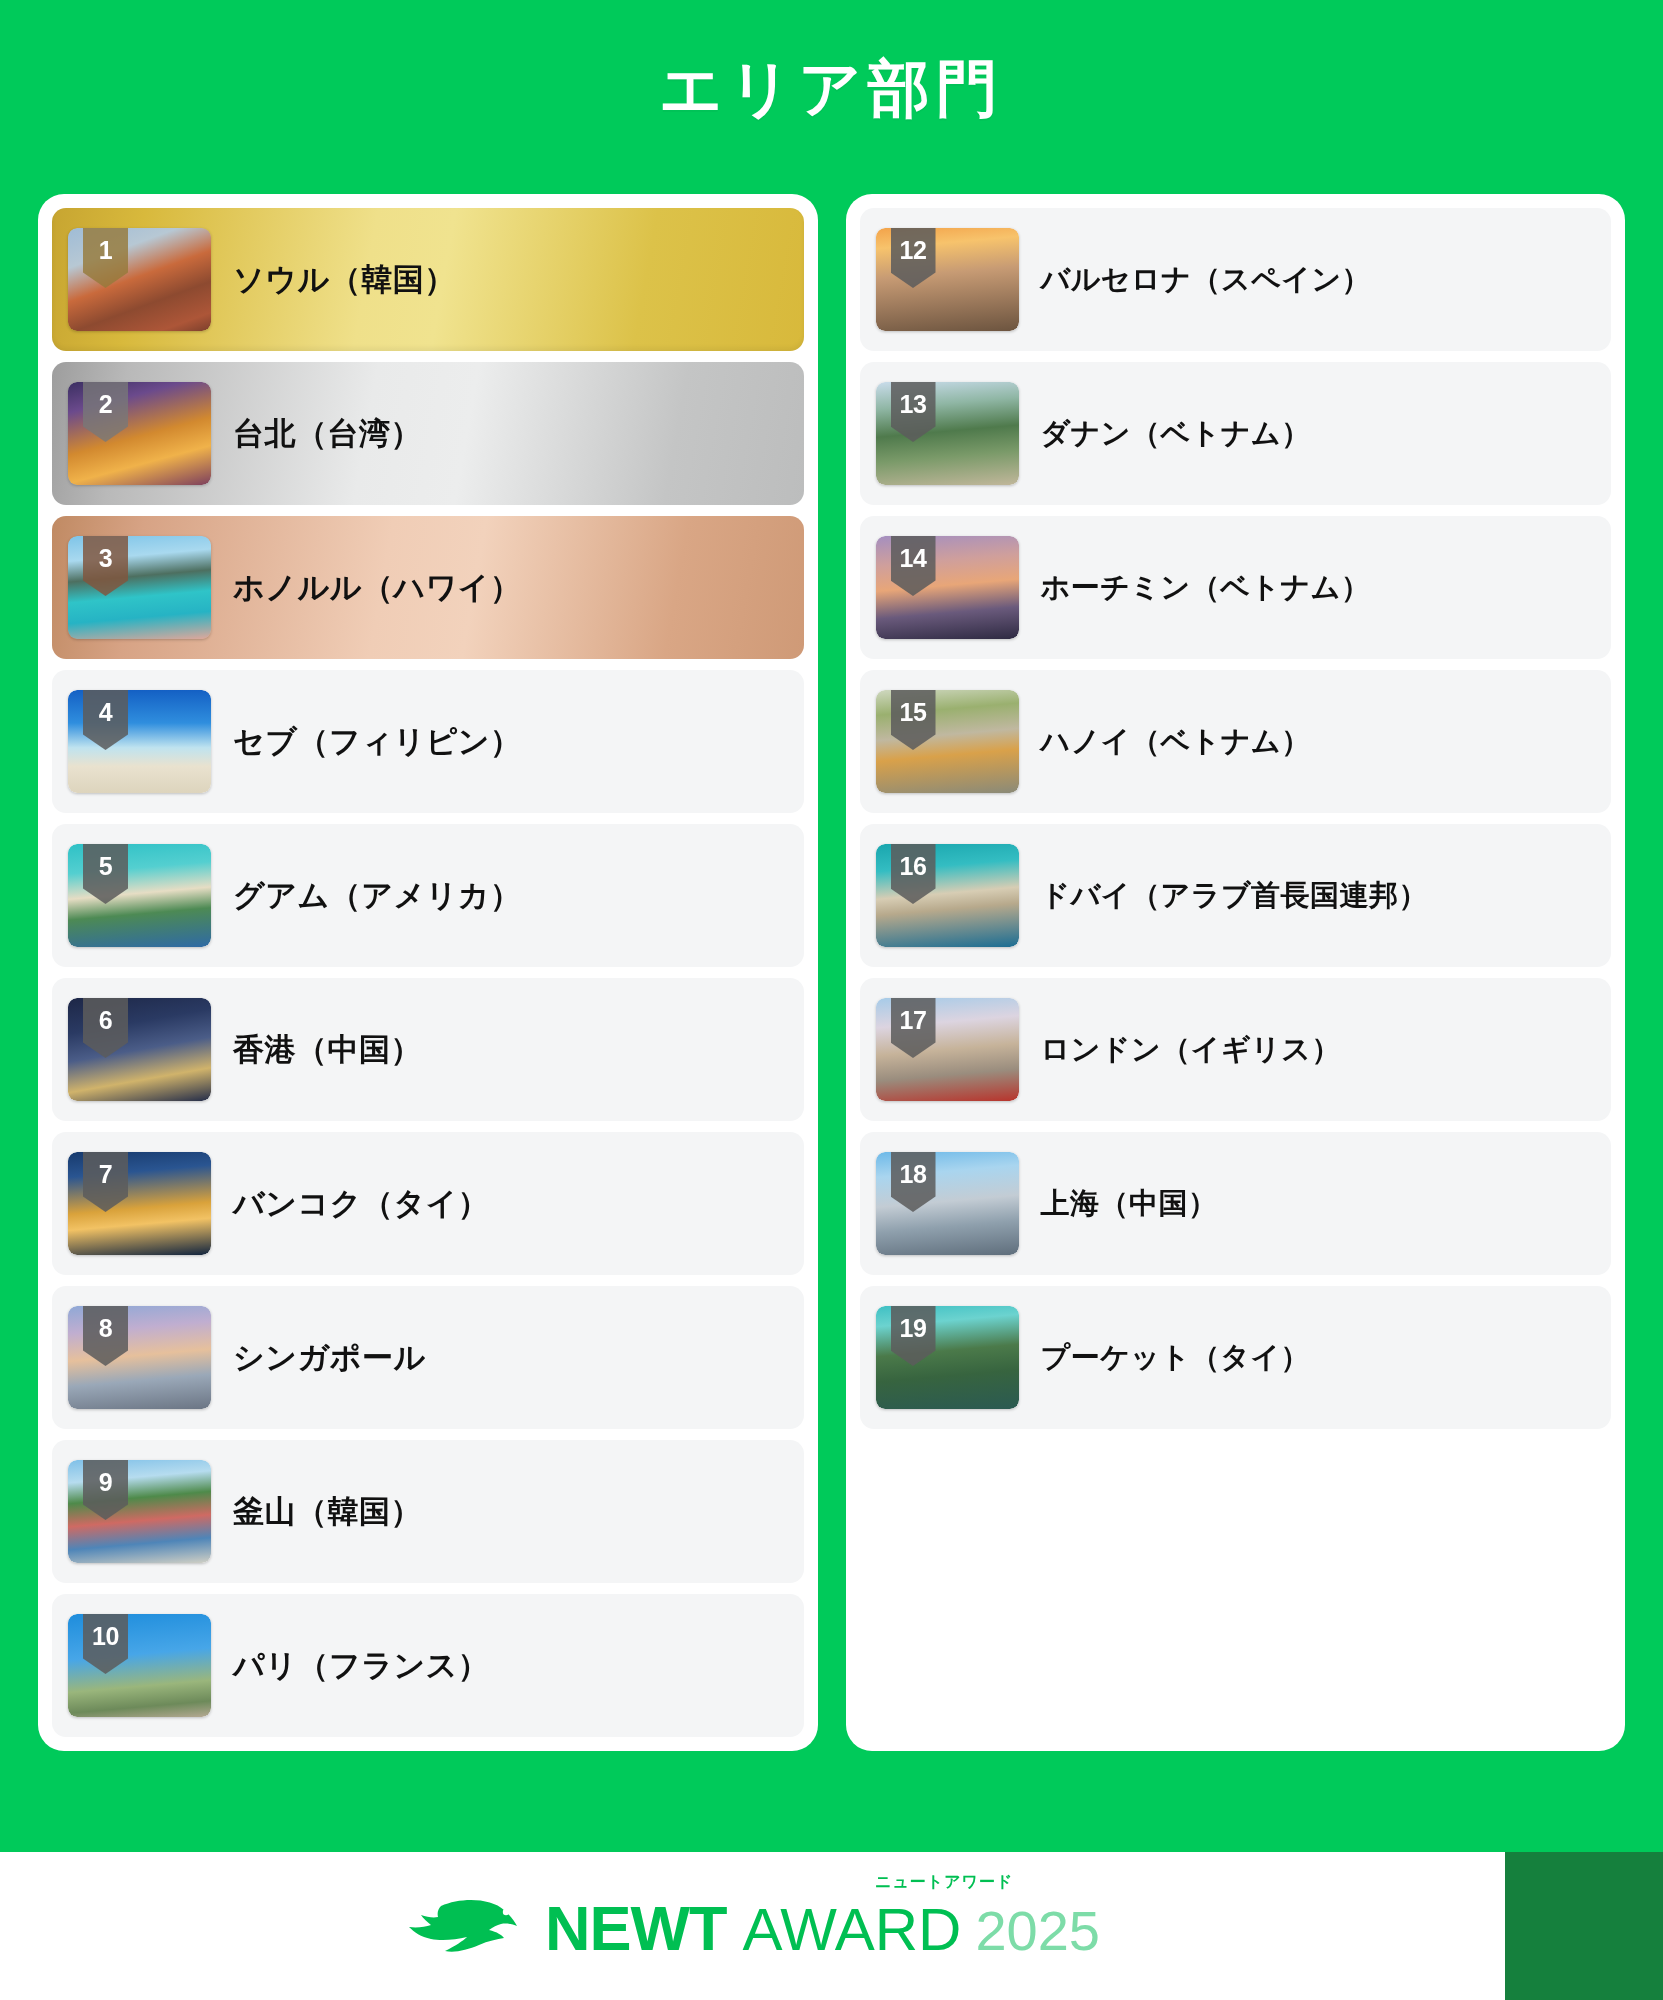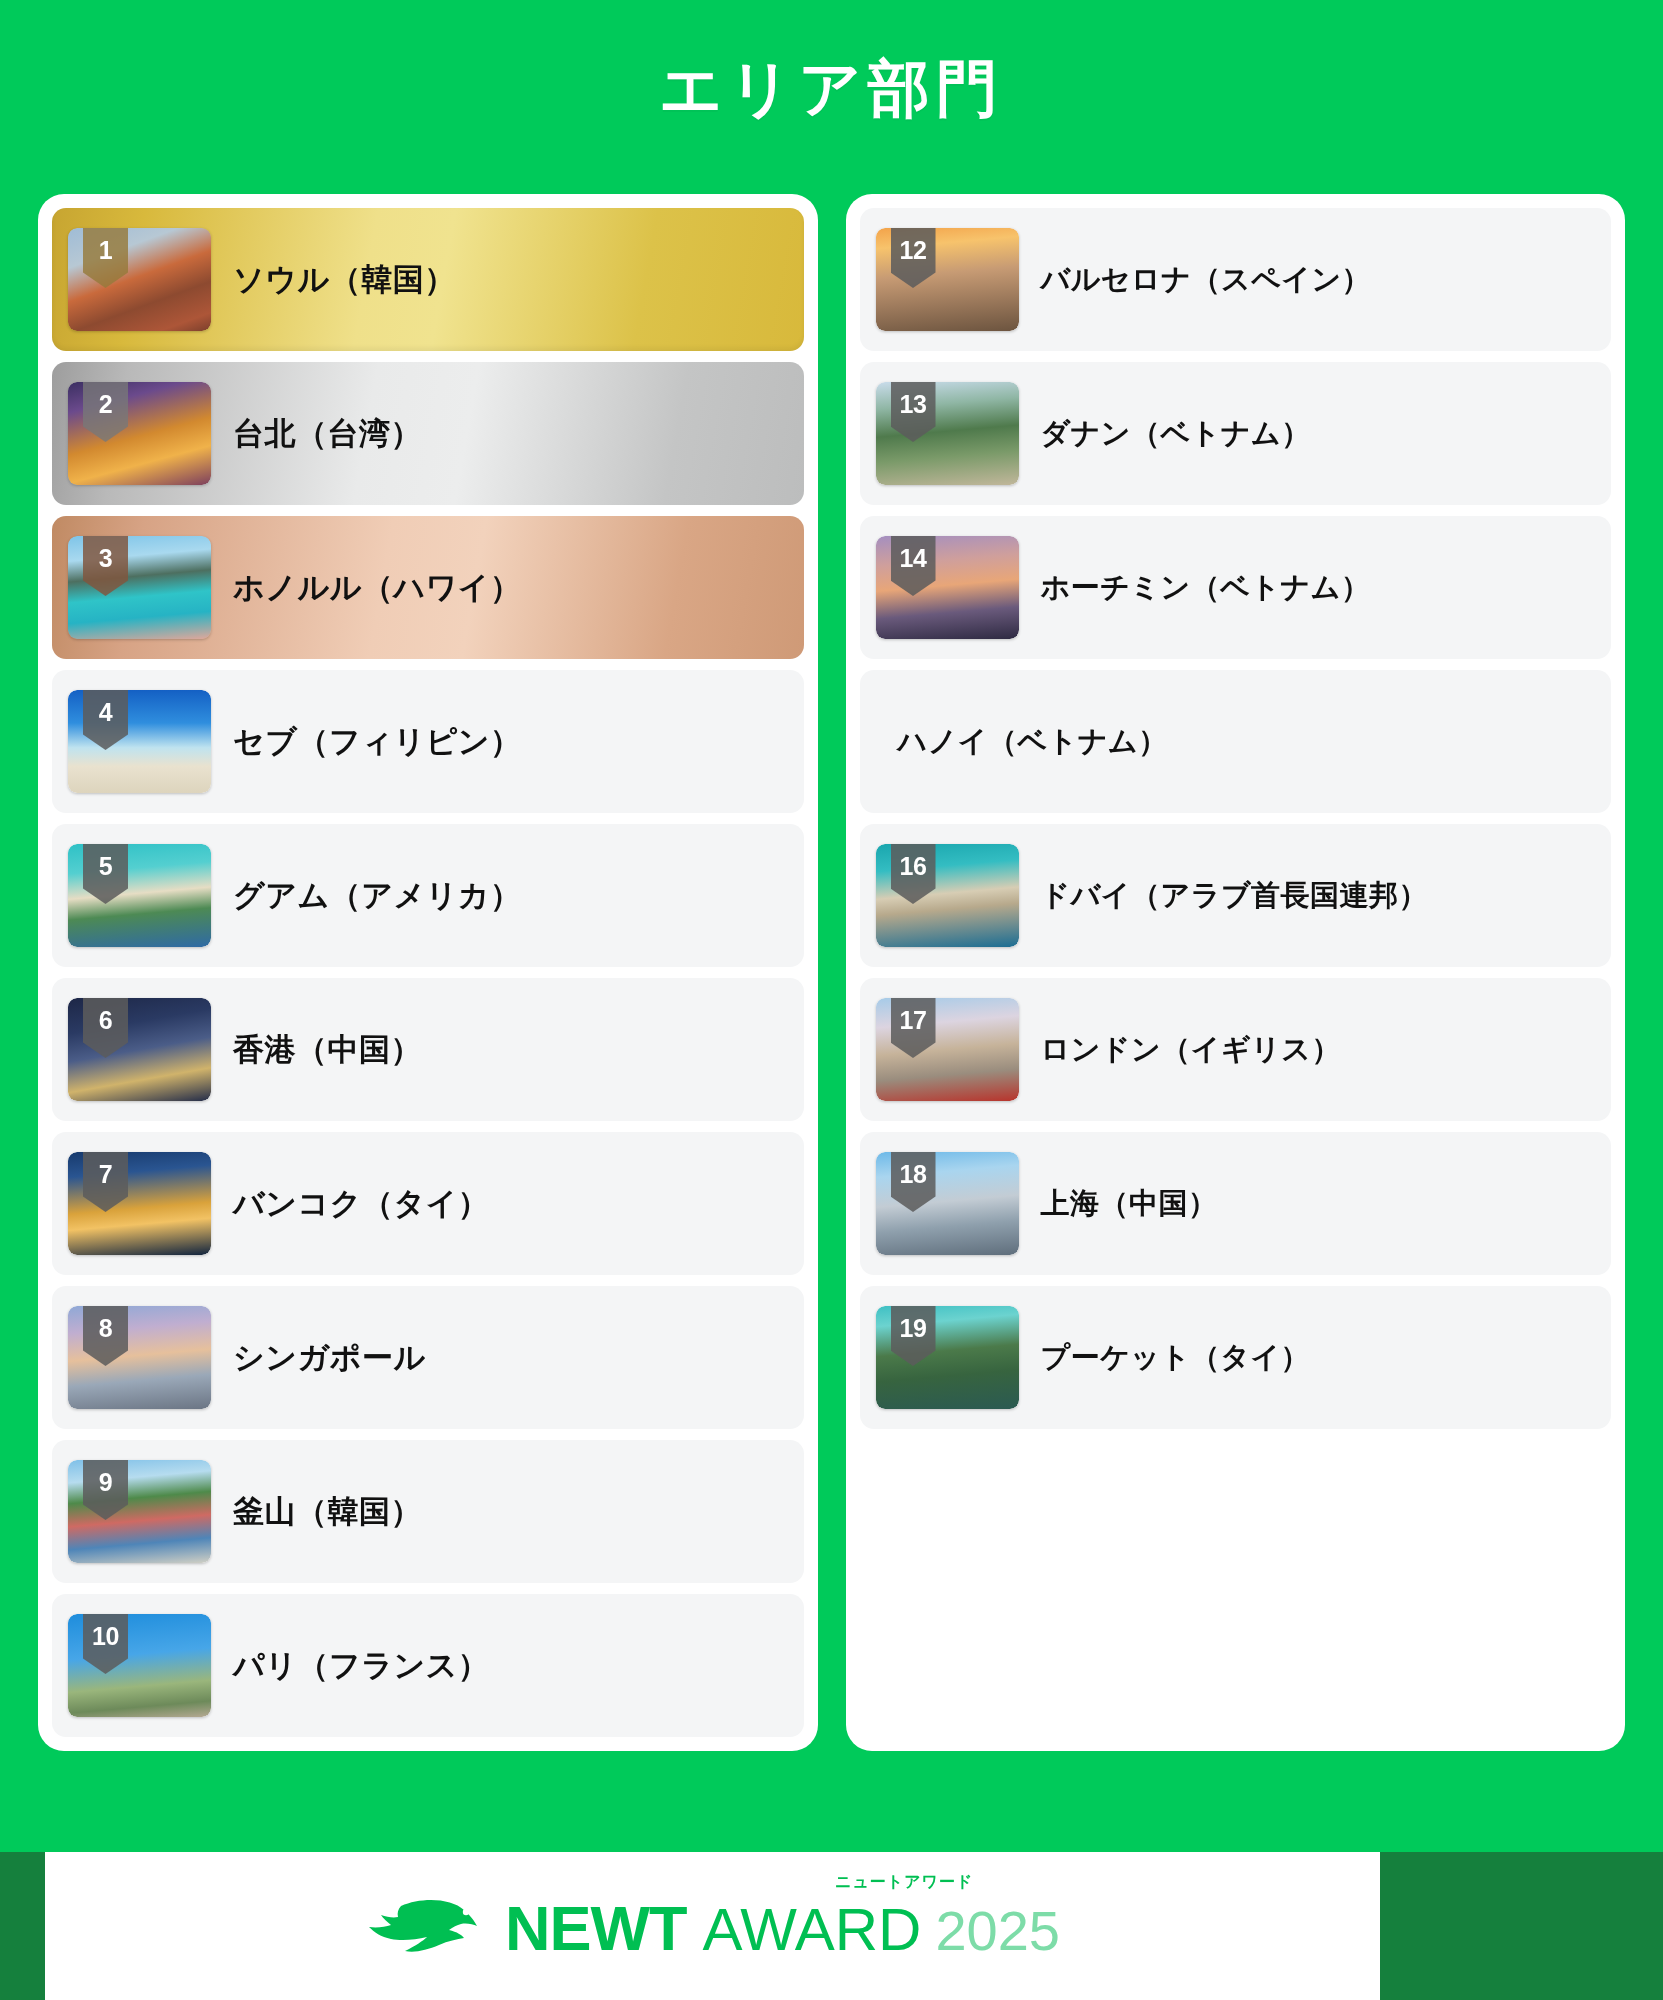--- a/index.html
+++ b/index.html
@@ -146,27 +146,26 @@
     letter-spacing: 0.5px;
     white-space: nowrap;
   }
   .right .rank-label { font-size: 29px; }
 
   
   .footer {
     position: absolute;
     left: 0;
     top: 1852px;
-    width: 1335px;
+    width: 1505px;
     height: 148px;
     background: #ffffff;
     display: flex;
     align-items: center;
     justify-content: center;
-    margin-left: 45px;
   }
   .logo-lockup {
     display: flex;
     align-items: center;
     gap: 22px;
     transform: translateY(2px);
   }
   .turtle { width: 118px; height: 64px; display:block; }
   .wordmark {
     display: flex;
@@ -327,20 +326,26 @@
           <div class="rank-row">
             <div class="thumb-wrap">
               <div class="thumb ph-hochiminh"></div>
               <div class="rank-flag">
                 <span>14</span>
               </div>
             </div>
             <div class="rank-label">ホーチミン（ベトナム）</div>
           </div>
           <div class="rank-row">
+            <div class="thumb-wrap">
+              <div class="thumb ph-hanoi"></div>
+              <div class="rank-flag">
+                <span>15</span>
+              </div>
+            </div>
             <div class="rank-label">ハノイ（ベトナム）</div>
           </div>
           <div class="rank-row">
             <div class="thumb-wrap">
               <div class="thumb ph-dubai"></div>
               <div class="rank-flag">
                 <span>16</span>
               </div>
             </div>
             <div class="rank-label">ドバイ（アラブ首長国連邦）</div>

